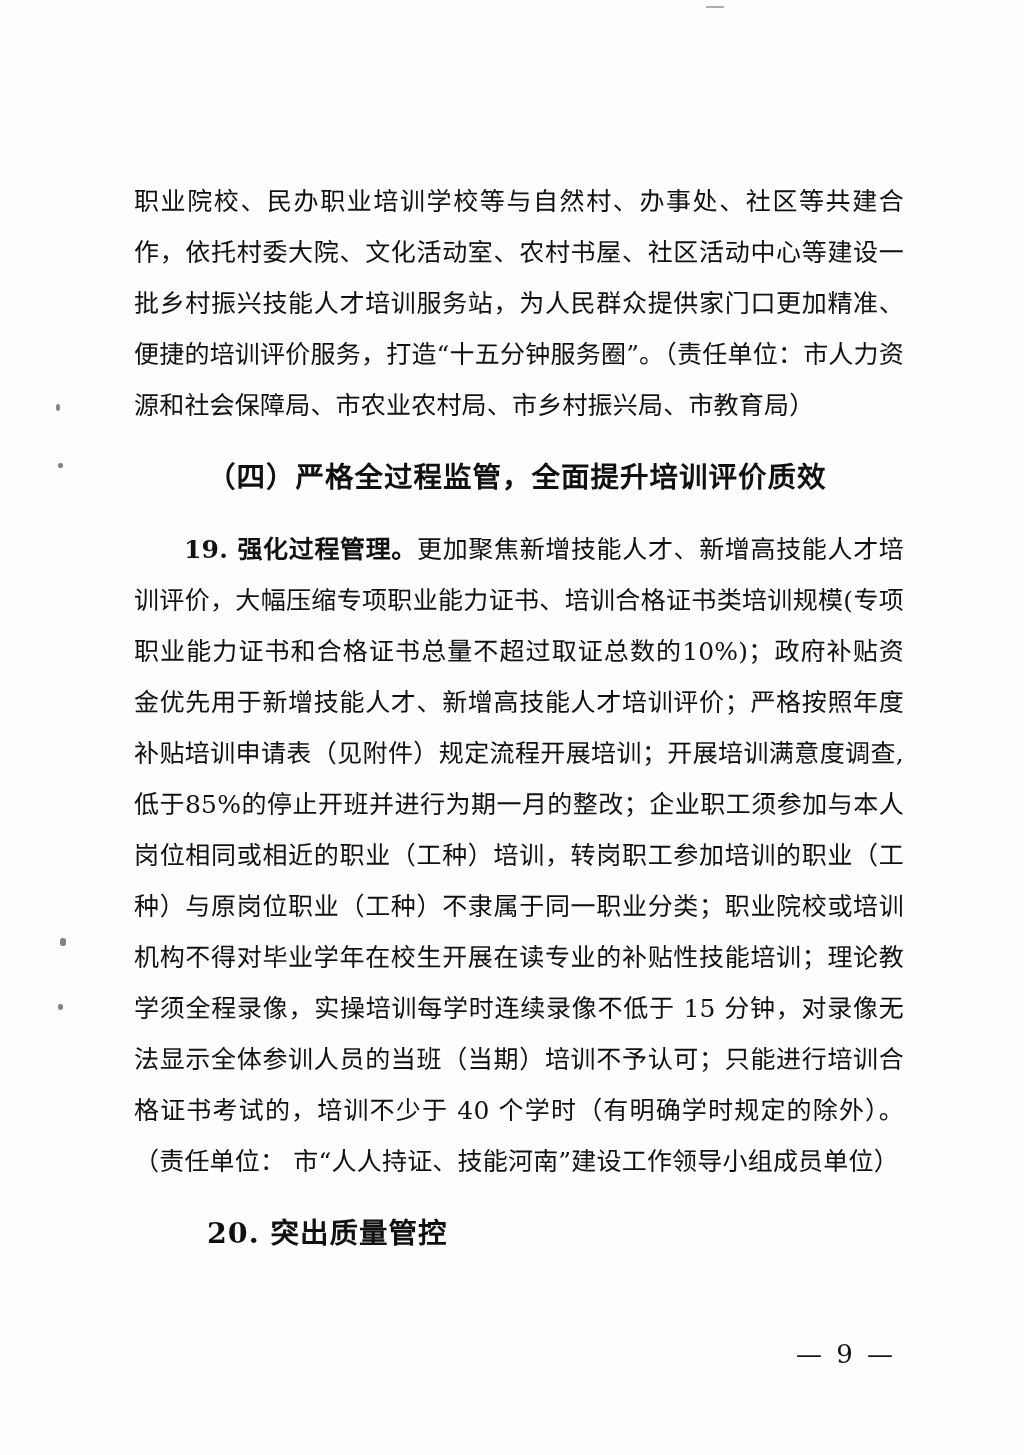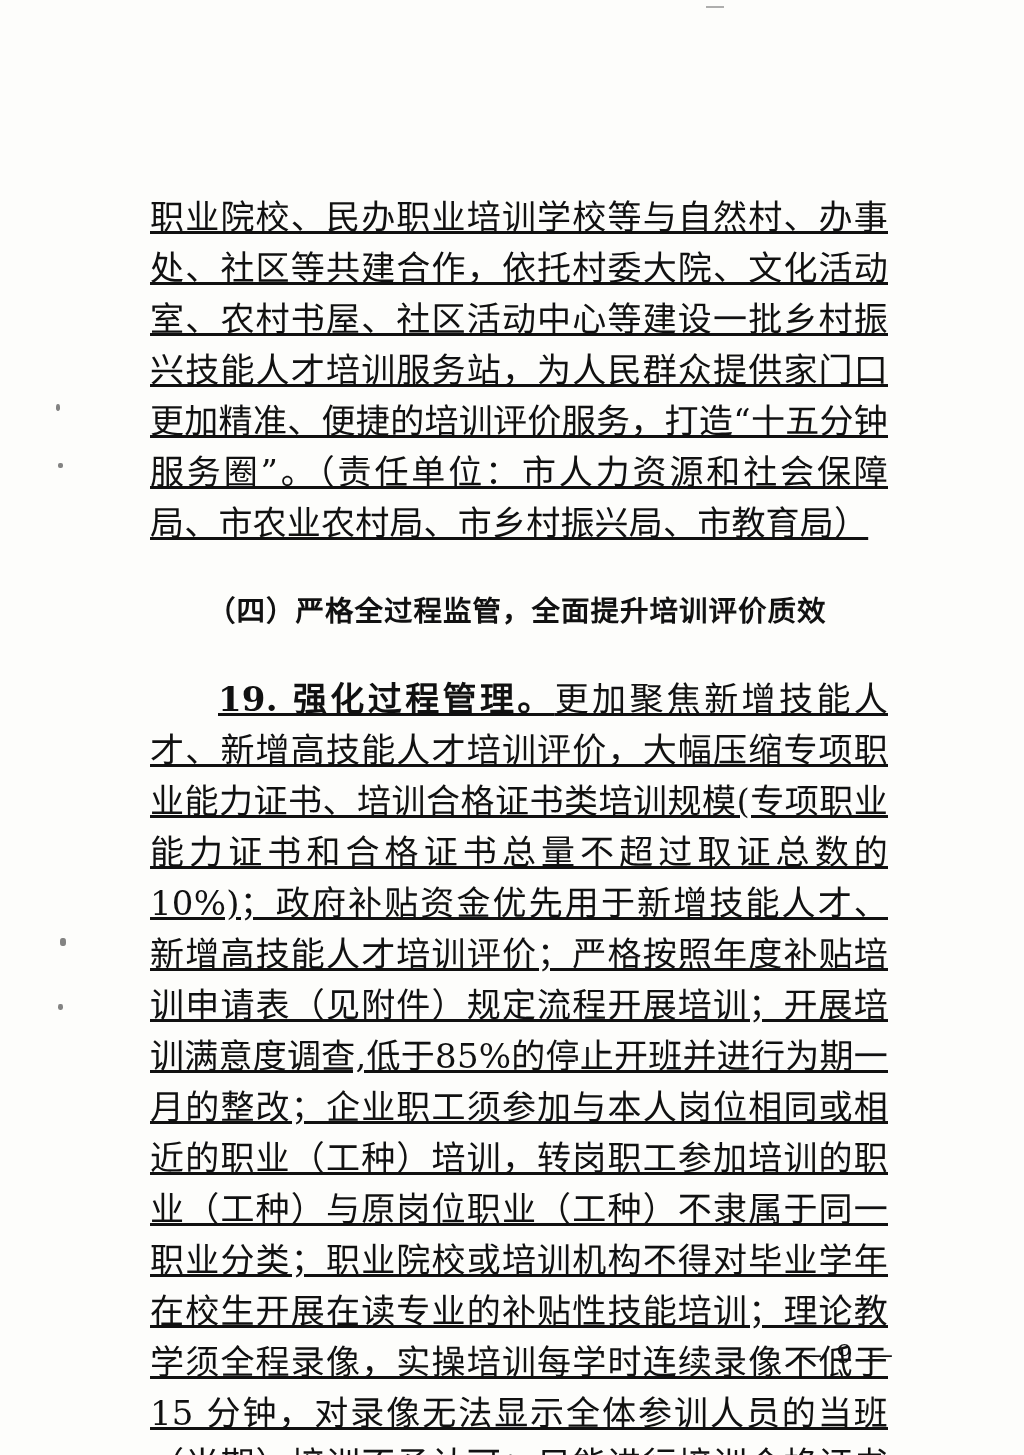--- a/index.html
+++ b/index.html
@@ -32,27 +32,26 @@
     background: #9a9a9a;
     opacity: 0.8;
   }
   .content {
     position: absolute;
     top: 176px;
     left: 134px;
     width: 770px;
   }
   .para {
-    font-size: 34px;
+    font-size: 25px;
     line-height: 51px;
     text-align: justify;
     text-justify: inter-ideograph;
     letter-spacing: 0.2px;
-    margin: 16px;
-    text-decoration: underline;
+    margin: 0;
   }
   .para.indent {
     text-indent: 2em;
   }
   .heading {
     font-size: 28.5px;
     line-height: 51px;
     font-weight: bold;
     text-indent: 2em;
     margin: 16px;
@@ -93,18 +92,19 @@
     <div class="block-gap"></div>
 
     <p class="heading">（四）严格全过程监管，全面提升培训评价质效</p>
 
     <div class="block-gap"></div>
 
     <p class="para indent"><span class="sub-heading-lead">19. 强化过程管理。</span><span>更加聚焦新增技能人才、新增高技能人才培训评价，大幅压缩专项职业能力证书、培训合格证书类培训规模(专项职业能力证书和合格证书总量不超过取证总数的10%)；政府补贴资金优先用于新增技能人才、新增高技能人才培训评价；严格按照年度补贴培训申请表（见附件）规定流程开展培训；开展培训满意度调查,低于85%的停止开班并进行为期一月的整改；企业职工须参加与本人岗位相同或相近的职业（工种）培训，转岗职工参加培训的职业（工种）与原岗位职业（工种）不隶属于同一职业分类；职业院校或培训机构不得对毕业学年在校生开展在读专业的补贴性技能培训；理论教学须全程录像，实操培训每学时连续录像不低于 15 分钟，对录像无法显示全体参训人员的当班（当期）培训不予认可；只能进行培训合格证书考试的，培训不少于 40 个学时（有明确学时规定的除外）。（责任单位： 市“人人持证、技能河南”建设工作领导小组成员单位）</span></p>
 
     <div class="block-gap"></div>
 
+    <p class="heading">20. 突出质量管控</p>
 
   </div>
 
   <div class="page-number">— 9 —</div>
 
 </div>
 
 </body></html>

